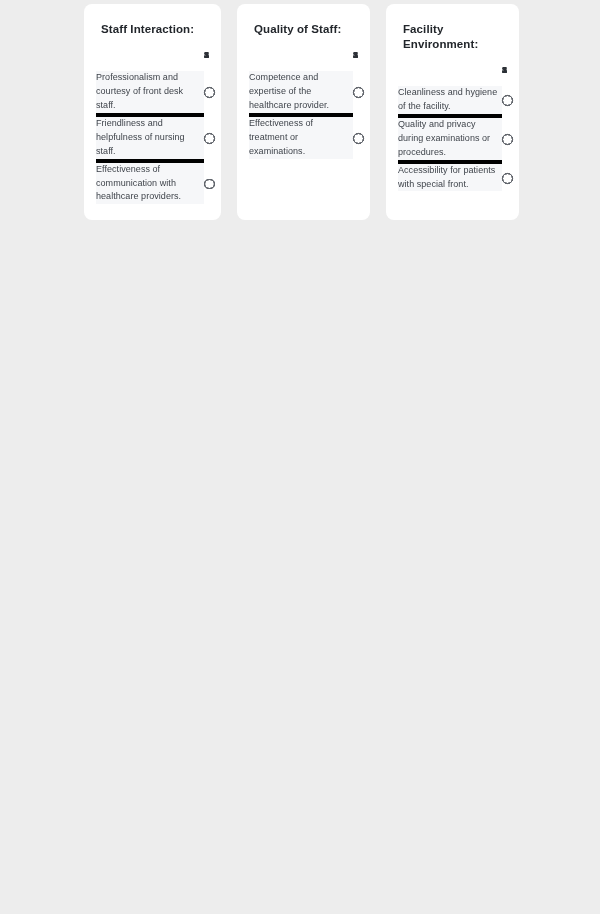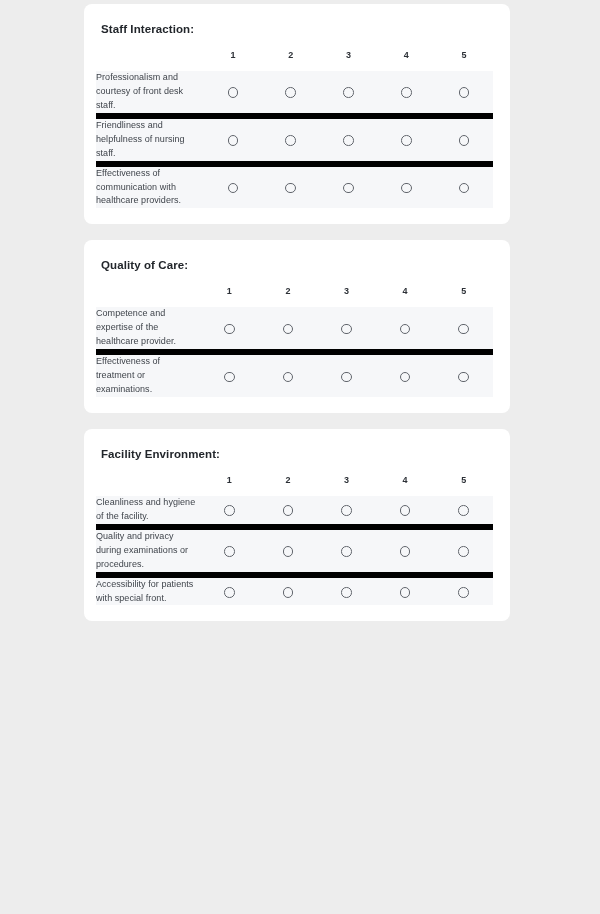--- a/index.html
+++ b/index.html
@@ -13,21 +13,21 @@
     font-family: "Liberation Sans", sans-serif;
     -webkit-font-smoothing: antialiased;
     overflow: hidden;
   }
 
   .survey {
     box-sizing: border-box;
     width: 600px;
     padding: 4px 90px 8px 84px;
     display: flex;
-    flex-direction: column;
+    flex-direction: row;
     gap: 16px;
   }
 
   .card {
     background: #ffffff;
     border-radius: 8px;
     box-sizing: border-box;
     padding: 14px 17px 16px 12px;
     width: 426px;
   }
@@ -61,21 +61,21 @@
     line-height: 1;
   }
   .matrix thead th.label-head {
     text-align: left;
   }
 
   .matrix tbody td {
     background: #f6f7f9;
     vertical-align: middle;
     padding: 0;
-    border-bottom: 6px solid #000000;
+    border-bottom: 4px solid #000000;
   }
   .matrix tbody tr:last-child td {
     border-bottom: none;
   }
 
   .row-label {
     font-size: 9px;
     line-height: 1.55;
     color: #3f444b;
     padding: 9px 6px 9px 10px;
@@ -151,21 +151,21 @@
           <td class="opt-cell"><span class="radio"></span></td>
           <td class="opt-cell"><span class="radio"></span></td>
           <td class="opt-cell"><span class="radio"></span></td>
           <td class="opt-cell"><span class="radio"></span></td>
         </tr>
       </tbody>
     </table>
   </div>
 
   <div class="card s2">
-    <div class="card-title">Quality of Care:</div>
+    <div class="card-title">Quality of Staff:</div>
     <table class="matrix">
       <colgroup>
         <col class="label-col">
         <col class="opt-col">
           <col class="opt-col">
           <col class="opt-col">
           <col class="opt-col">
           <col class="opt-col">
       </colgroup>
       <thead>

